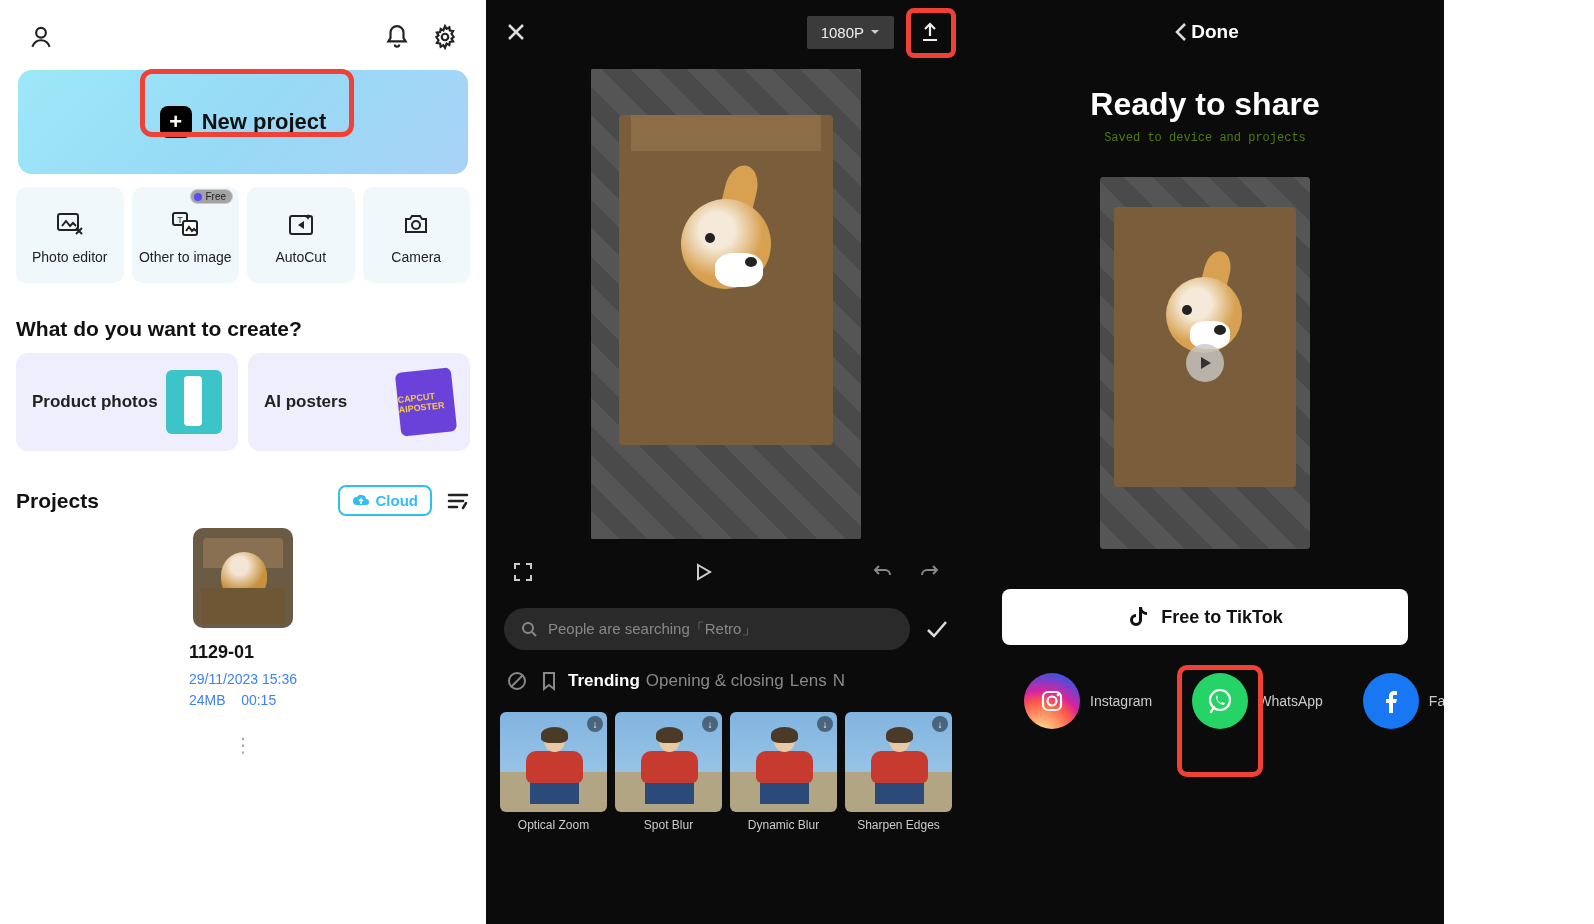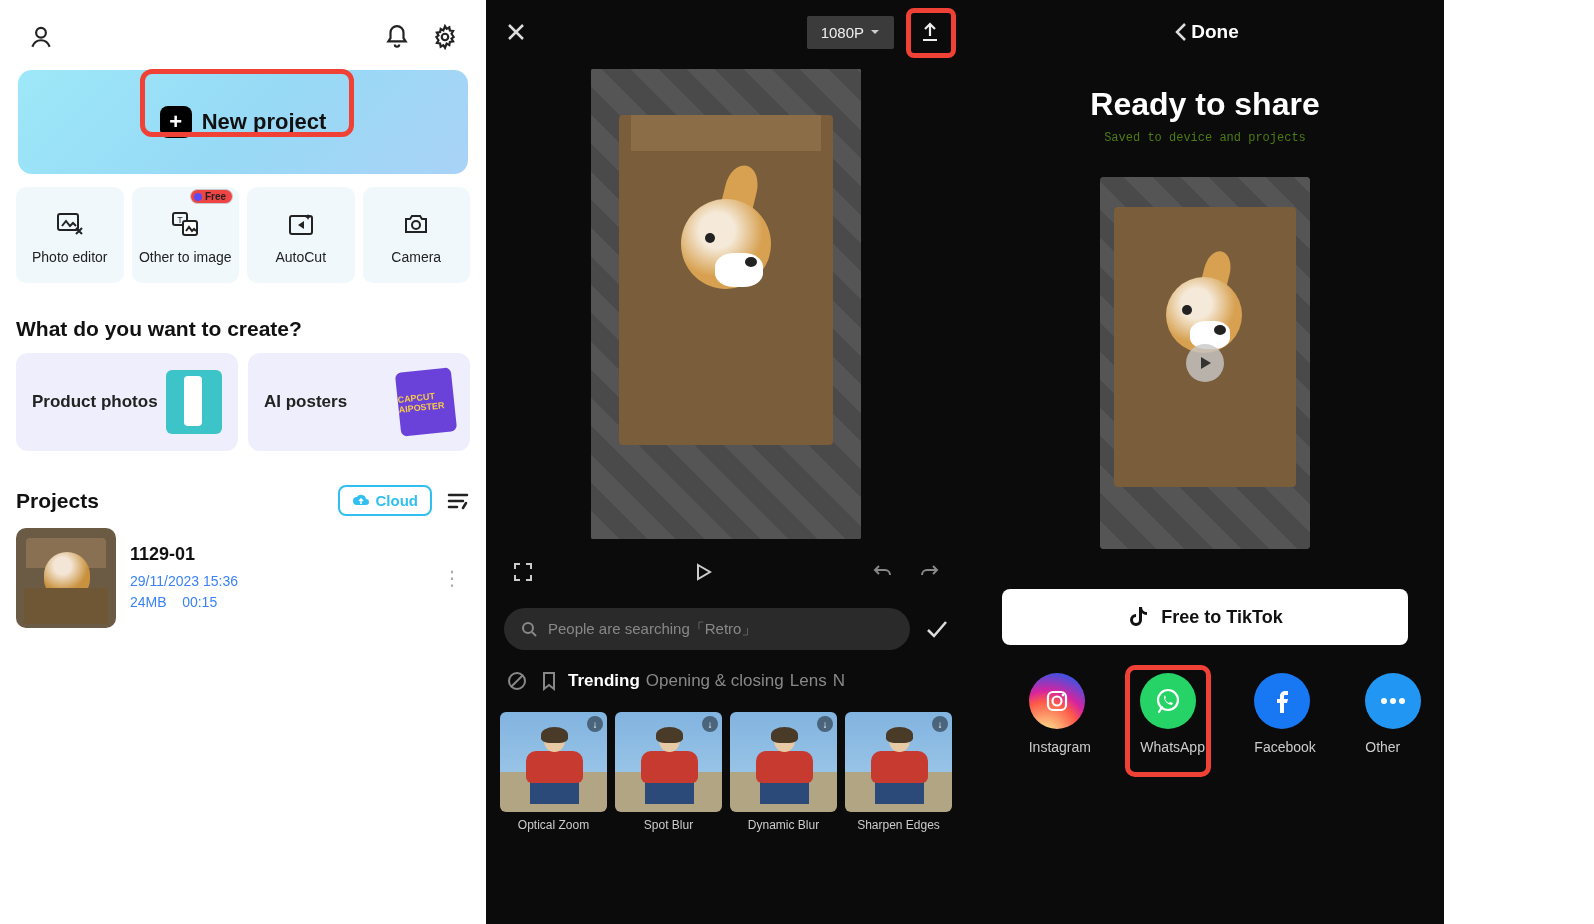--- a/index.html
+++ b/index.html
@@ -16,40 +16,40 @@
 .icon-btn { width: 30px; height: 30px; display: flex; align-items: center; justify-content: center; cursor: pointer; }
 .new-project { background: linear-gradient(135deg, #9de8f8 0%, #97daf6 50%, #a9d2f6 100%); border-radius: 14px; height: 104px; display: flex; align-items: center; justify-content: center; gap: 10px; margin: 0 2px; position: relative; cursor: pointer; }
 .new-project .plus { width: 32px; height: 32px; background: #000; border-radius: 8px; display: flex; align-items: center; justify-content: center; color: #fff; font-size: 22px; font-weight: 700; }
 .new-project .label { font-size: 22px; font-weight: 700; color: #111; }
 .highlight-red { position: absolute; border: 5px solid #ef4136; border-radius: 12px; left: 140px; top: 69px; width: 214px; height: 68px; pointer-events: none; }
 
 .tool-row { display: flex; gap: 8px; margin-top: 13px; }
 .tool { flex: 1; background: #f1f8fb; border-radius: 10px; padding: 16px 4px 12px 4px; display: flex; flex-direction: column; align-items: center; justify-content: center; cursor: pointer; position: relative; min-height: 96px; }
 .tool .ticon { height: 30px; display: flex; align-items: center; justify-content: center; margin-bottom: 10px; }
 .tool .tlabel { font-size: 14px; color: #222; text-align: center; line-height: 1.2; font-weight: 500; }
-.free-badge { position: absolute; top: 2px; right: 6px; background: #ef4444; border: 1px solid #ccc; border-radius: 10px; font-size: 10px; padding: 1px 6px 1px 14px; color: #222; font-weight: 700; }
+.free-badge { position: absolute; top: 2px; right: 6px; background: #a3a3a3; border: 1px solid #ccc; border-radius: 10px; font-size: 10px; padding: 1px 6px 1px 14px; color: #222; font-weight: 400; }
 .free-badge::before { content: ''; position: absolute; left: 3px; top: 3px; width: 8px; height: 8px; background: #5b4bf5; border-radius: 50%; }
 
 .section-title { font-size: 21px; font-weight: 800; color: #111; margin-top: 34px; margin-bottom: 12px; }
 .create-row { display: flex; gap: 10px; }
 .create-card { flex: 1; border-radius: 12px; padding: 16px; display: flex; align-items: center; justify-content: space-between; cursor: pointer; height: 98px; overflow: hidden; }
 .create-card.purple1 { background: #efeefd; }
 .create-card .ctext { font-size: 17px; font-weight: 600; color: #222; line-height: 1.2; }
 .create-card .cimg { width: 56px; height: 64px; }
 .bottle { background: linear-gradient(#3cc4c9,#3cc4c9); border-radius: 6px; position: relative; }
 .bottle::after { content:''; position:absolute; left:18px; top:6px; width:18px; height:50px; background:#fff; border-radius:4px; }
 .poster { background: #6a42d9; border-radius: 6px; position: relative; display:flex; align-items:center; justify-content:center; color:#f7c948; font-size:9px; font-weight:800; transform: rotate(-6deg); }
 
 .projects-head { display: flex; align-items: center; justify-content: space-between; margin-top: 34px; margin-bottom: 12px; }
 .projects-head .ptitle { font-size: 21px; font-weight: 800; color: #111; }
 .projects-head .pright { display: flex; align-items: center; gap: 14px; }
 .cloud-pill { border: 2px solid #31bff0; border-radius: 8px; padding: 5px 12px; display: flex; align-items: center; gap: 6px; color: #31bff0; font-weight: 700; font-size: 15px; cursor: pointer; }
 .sort-btn { cursor: pointer; }
 
-.project-item { display: flex; gap: 14px; align-items: center; }
+.project-item { display: flex; gap: 14px; align-items: center; flex-direction: column; }
 .project-thumb { width: 100px; height: 100px; border-radius: 10px; background: #6b5a44; position: relative; overflow: hidden; }
 .project-thumb .box-top { position: absolute; left: 10px; top: 10px; width: 80px; height: 30px; background: #8a7052; border-radius: 4px 4px 0 0; }
 .project-thumb .dog { position: absolute; left: 28px; top: 24px; width: 46px; height: 46px; background: radial-gradient(circle at 40% 30%, #f4e6d6 20%, #c8913d 60%); border-radius: 50% 50% 40% 40%; }
 .project-thumb .front { position:absolute; left:8px; bottom:4px; width:84px; height:36px; background:#6f5635; }
 .project-info { flex: 1; }
 .project-info .pname { font-size: 18px; font-weight: 600; color: #111; margin-bottom: 6px; }
 .project-info .pmeta { font-size: 14px; color: #3b82f6; line-height: 1.5; }
 .project-more { color: #aaa; font-size: 20px; cursor: pointer; padding: 8px; }
 
 
@@ -103,21 +103,21 @@
 .share-title { font-size: 32px; font-weight: 700; color: #fff; margin-bottom: 8px; }
 .share-sub { font-size: 12px; color: #4d7c0f; font-family: Liberation Mono, monospace; }
 
 .share-preview { display: flex; justify-content: center; margin-top: 32px; }
 .share-video { width: 210px; height: 372px; background: #444; border-radius: 4px; position: relative; overflow: hidden; }
 .play-btn { position: absolute; left: 50%; top: 50%; transform: translate(-50%,-50%); width: 38px; height: 38px; background: rgba(200,200,200,0.8); border-radius: 50%; display: flex; align-items: center; justify-content: center; cursor: pointer; }
 
 .tiktok-btn { margin: 40px 36px 0 36px; background: #fff; border-radius: 8px; height: 56px; display: flex; align-items: center; justify-content: center; gap: 12px; font-size: 18px; font-weight: 700; color: #111; cursor: pointer; }
 
 .share-row { display: flex; justify-content: space-around; margin-top: 28px; padding: 0 18px; }
-.share-item { display: flex; flex-direction: column; gap: 10px; cursor: pointer; position: relative; margin-left: 40px; }
+.share-item { display: flex; align-items: center; gap: 10px; cursor: pointer; position: relative; margin-left: 40px; }
 .share-circle { width: 56px; height: 56px; border-radius: 50%; display: flex; align-items: center; justify-content: center; }
 .share-label { font-size: 14px; color: #ccc; }
 .ig { background: radial-gradient(circle at 30% 110%, #fdf497 0%, #fd5949 45%, #d6249f 60%, #285AEB 90%); }
 .wa { background: #25d366; }
 .fb { background: #1877f2; }
 .other { background: #2196f3; }
 .wa-highlight { position: absolute; border: 5px solid #ef4136; border-radius: 10px; top: -8px; left: -15px; width: 86px; height: 112px; pointer-events: none; }
 
 svg { display: block; }
 </style>

